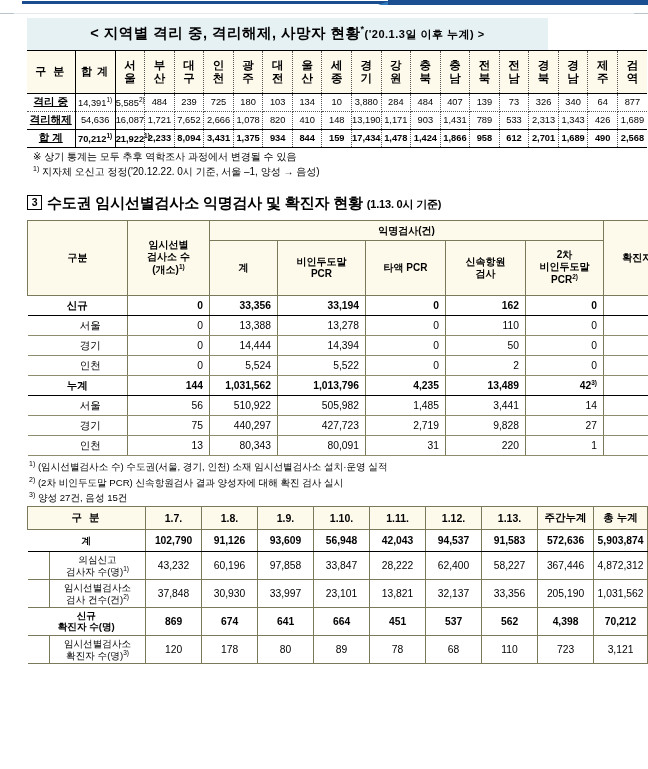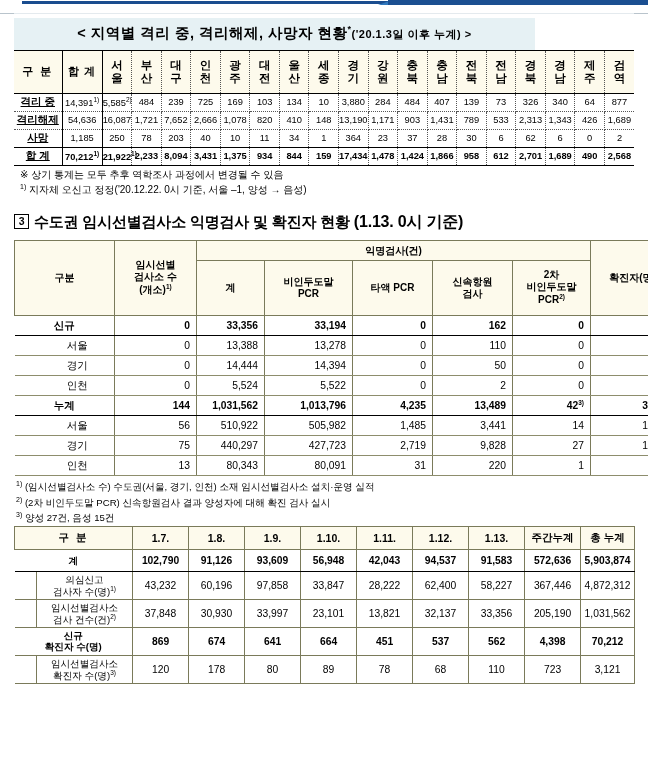--- a/index.html
+++ b/index.html
@@ -15,21 +15,21 @@
   .top-banner{position:absolute;left:0;top:0;width:648px;height:10px;overflow:hidden;}
   .top-banner .bar-line{position:absolute;left:22px;top:1px;width:370px;height:3px;background:#1a4d8f;}
   .top-banner .bar-block{position:absolute;left:388px;top:0px;width:260px;height:5px;background:#1b4f91;}
   .top-banner .bar-tri{position:absolute;left:378px;top:0px;width:0;height:0;
         border-top:5px solid transparent;border-bottom:0 solid transparent;border-right:14px solid #2f77bd;}
   .top-rule{position:absolute;left:0;top:13px;width:648px;height:1px;background:#e4eaee;}
   .top-rule::before{content:"";position:absolute;left:0;top:0;width:14px;height:1px;background:#b9c4cc;}
   .top-rule::after{content:"";position:absolute;right:0;top:0;width:14px;height:1px;background:#b9c4cc;}
 
   
-  .page{position:absolute;left:0;top:14px;width:549px;}
+  .page{position:absolute;left:13px;top:14px;width:549px;}
   table{border-collapse:collapse;table-layout:fixed;}
   td,th{padding:0;vertical-align:middle;text-align:center;font-weight:normal;}
 
   
   .t1-wrap{margin:4px 14px 0 14px;}
   .t1-title{
     background:#e6f1f4;
     text-align:center;
     font-size:14.5px;font-weight:bold;
     letter-spacing:.5px;
@@ -52,21 +52,21 @@
   table.t1 .sep-seoul{border-right:1.4px solid #000;}
   table.t1 .dotcol{border-right:1px dotted #555;}
   table.t1 sup{font-size:6.5px;vertical-align:super;}
   .t1-notes{margin:2px 14px 0 20px;font-size:10px;line-height:1.45;}
   .t1-notes sup{font-size:7px;vertical-align:super;}
 
   
   .sec-head{margin:14px 0 7px 14px;font-size:15px;font-weight:bold;letter-spacing:-.2px;}
   .sec-num{display:inline-block;border:1.3px solid #000;width:13px;height:13px;line-height:13px;
            text-align:center;font-size:10.5px;font-weight:bold;vertical-align:2px;margin-right:5px;}
-  .sec-head .sub{font-size:16px;font-weight:bold;}
+  .sec-head .sub{font-size:11px;font-weight:bold;}
 
   
   .t2-wrap{margin:0 14px;}
   table.t2{width:620px;font-size:10px;border-top:1.6px solid #000;border-bottom:1.6px solid #000;}
   table.t2 th{background:#fdfaec;border:1px solid #7a7a5a;font-size:10px;font-weight:bold;line-height:1.2;}
   table.t2 th.top{height:19px;}
   table.t2 th.mid{height:54px;}
   table.t2 td{height:19px;border-left:1px solid #7a7a5a;border-right:1px solid #7a7a5a;
               font-size:10.3px;text-align:right;padding-right:6px;}
   table.t2 td.lbl{text-align:center;padding-right:0;font-weight:bold;font-size:10.5px;border-left:none;}
@@ -158,21 +158,21 @@
           </tr>
       </thead>
       <tbody id="t1-body">
           <tr>
             <td class="rl sep-hap">격리 중</td>
             <td class="sep-hap">14,391<sup>1)</sup></td>
             <td class="sep-seoul dotcol">5,585<sup>2)</sup></td>
             <td class="dotcol">484</td>
             <td class="dotcol">239</td>
             <td class="dotcol">725</td>
-            <td class="dotcol">169</td>
+            <td class="dotcol">180</td>
             <td class="dotcol">103</td>
             <td class="dotcol">134</td>
             <td class="dotcol">10</td>
             <td class="dotcol">3,880</td>
             <td class="dotcol">284</td>
             <td class="dotcol">484</td>
             <td class="dotcol">407</td>
             <td class="dotcol">139</td>
             <td class="dotcol">73</td>
             <td class="dotcol">326</td>
@@ -194,42 +194,20 @@
             <td class="dotcol">13,190</td>
             <td class="dotcol">1,171</td>
             <td class="dotcol">903</td>
             <td class="dotcol">1,431</td>
             <td class="dotcol">789</td>
             <td class="dotcol">533</td>
             <td class="dotcol">2,313</td>
             <td class="dotcol">1,343</td>
             <td class="dotcol">426</td>
             <td class="">1,689</td>
-          </tr>
-          <tr>
-            <td class="rl sep-hap">사망</td>
-            <td class="sep-hap">1,185</td>
-            <td class="sep-seoul dotcol">250</td>
-            <td class="dotcol">78</td>
-            <td class="dotcol">203</td>
-            <td class="dotcol">40</td>
-            <td class="dotcol">10</td>
-            <td class="dotcol">11</td>
-            <td class="dotcol">34</td>
-            <td class="dotcol">1</td>
-            <td class="dotcol">364</td>
-            <td class="dotcol">23</td>
-            <td class="dotcol">37</td>
-            <td class="dotcol">28</td>
-            <td class="dotcol">30</td>
-            <td class="dotcol">6</td>
-            <td class="dotcol">62</td>
-            <td class="dotcol">6</td>
-            <td class="dotcol">0</td>
-            <td class="">2</td>
           </tr>
           <tr class="sum last">
             <td class="rl sep-hap">합 계</td>
             <td class="sep-hap">70,212<sup>1)</sup></td>
             <td class="sep-seoul dotcol">21,922<sup>1)</sup></td>
             <td class="dotcol">2,233</td>
             <td class="dotcol">8,094</td>
             <td class="dotcol">3,431</td>
             <td class="dotcol">1,375</td>
             <td class="dotcol">934</td>

